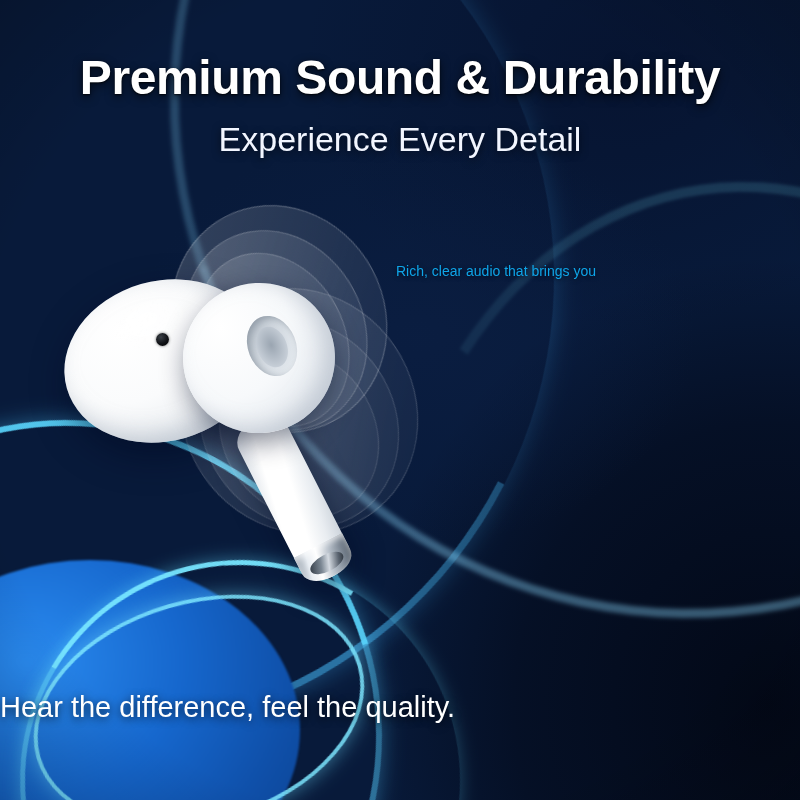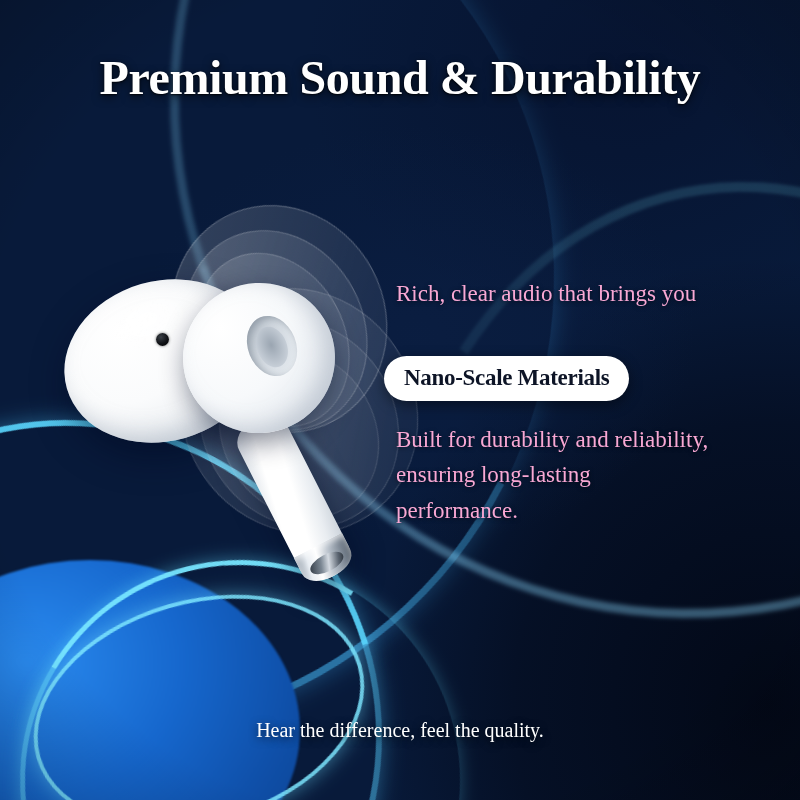--- a/index.html
+++ b/index.html
@@ -5,21 +5,21 @@
   html, body {
     margin: 0;
     padding: 0;
     background: #000;
   }
   #poster {
     position: relative;
     width: 800px;
     height: 800px;
     overflow: hidden;
-    font-family: Liberation Serif, serif;
+    font-family: Liberation Sans, sans-serif;
     background: #081a3a;
     user-select: none;
   }
 
   
   .bg-base {
     position: absolute;
     inset: 0;
     background:
       radial-gradient(ellipse 520px 520px at 8% 78%, #1f7fe8 0%, #1463c4 22%, #0d3f8e 48%, rgba(8,26,58,0) 75%),
@@ -277,36 +277,35 @@
     color: #0d1426;
     font-size: 23px;
     font-weight: bold;
     letter-spacing: -0.3px;
     padding: 9px 20px 10px 20px;
     border-radius: 26px;
     box-shadow: 0 4px 14px rgba(0,0,0,0.45);
     white-space: nowrap;
   }
   .feature-desc {
-    margin-top: 21px;
+    margin-top: 6px;
     padding-left: 12px;
-    font-size: 23px;
+    font-size: 14px;
     line-height: 1.55;
-    color: #f9a8d4;
+    color: #0ea5e9;
     text-shadow: 0 1px 4px rgba(0,0,0,0.6);
   }
   .feature-desc .line { display: block; }
 
   
   .footer-tagline {
     position: absolute;
-    bottom: 58px;
+    bottom: 76px;
     left: 0; right: 0;
-    text-align: center;
-    font-size: 20px;
+    font-size: 29px;
     color: #ffffff;
     text-shadow: 0 2px 8px rgba(0,0,0,0.7);
   }
 </style>
 </head>
 <body>
 
 <div id="poster">
 
   <div class="bg-base"></div>
@@ -317,20 +316,21 @@
   <div class="arc arc-e"></div>
   <div class="arc arc-f"></div>
   <div class="bg-dark-right"></div>
   <div class="arc arc-c"></div>
   <div class="arc arc-d"></div>
   <div class="arc arc-g"></div>
   <div class="sheen"></div>
   <div class="vignette"></div>
 
   <div class="headline">Premium Sound &amp; Durability</div>
+  <div class="subhead">Experience Every Detail</div>
 
   <div class="product">
     <div class="wave wave1"></div>
     <div class="wave wave2"></div>
     <div class="wave wave3"></div>
     <div class="wave wave4"></div>
     <div class="wave wave5"></div>
     <div class="wave wave6"></div>
     <div class="stem">
       <div class="stem-tip">
@@ -346,25 +346,18 @@
   </div>
 
   <div class="features">
 
     <div class="feature">
       <div class="feature-desc">
         <span class="line">Rich, clear audio that brings you</span>
       </div>
     </div>
 
-    <div class="feature">
-      <div class="pill">Nano-Scale Materials</div>
-      <div class="feature-desc">
-        <span class="line">Built for durability and reliability,</span>
-        <span class="line">ensuring long-lasting performance.</span>
-      </div>
-    </div>
 
   </div>
 
   <div class="footer-tagline">Hear the difference, feel the quality.</div>
 
 </div>
 
 </body></html>

